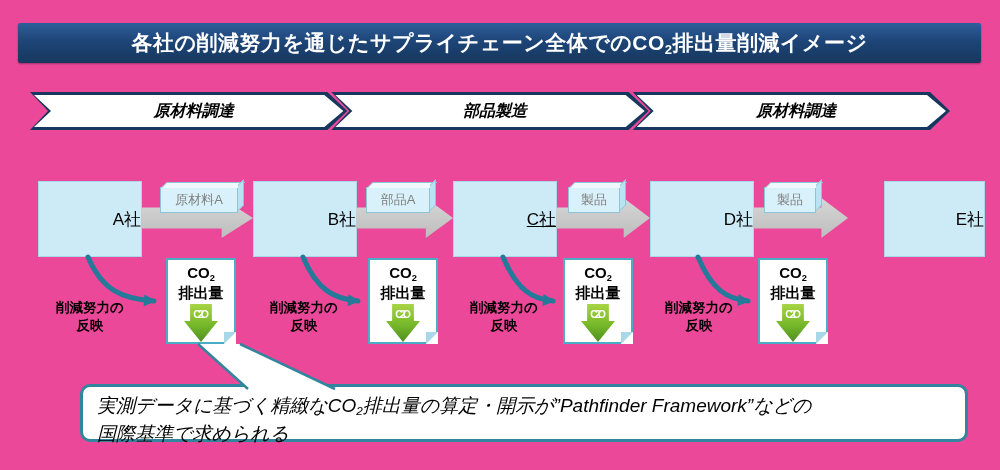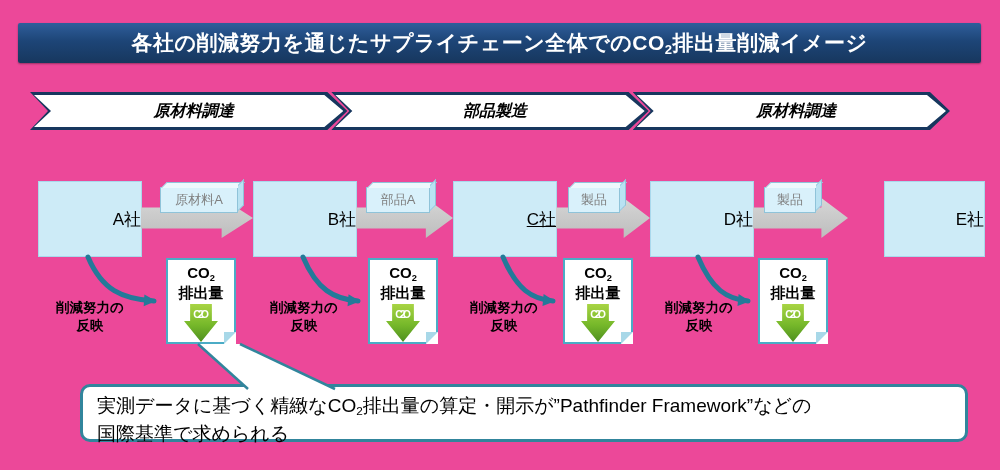--- a/index.html
+++ b/index.html
@@ -82,20 +82,21 @@
     position:absolute;top:299px;width:96px;text-align:center;
     font-size:13.5px;font-weight:bold;line-height:1.35;
   }
 
   
   .callout{
     position:absolute;left:80px;top:384px;width:888px;height:58px;
     border:3px solid #31859c;border-radius:10px;background:#fff;
     padding:5px 14px 0 14px;font-size:19px;line-height:1.45;z-index:1;
     box-sizing:border-box;
+    font-style:italic;
   }
 
   .overlay{position:absolute;left:0;top:0;width:1000px;height:470px;z-index:4;pointer-events:none;}
 </style>
 </head>
 <body>
 
 <div class="canvas">
 
   <div class="title-banner">

